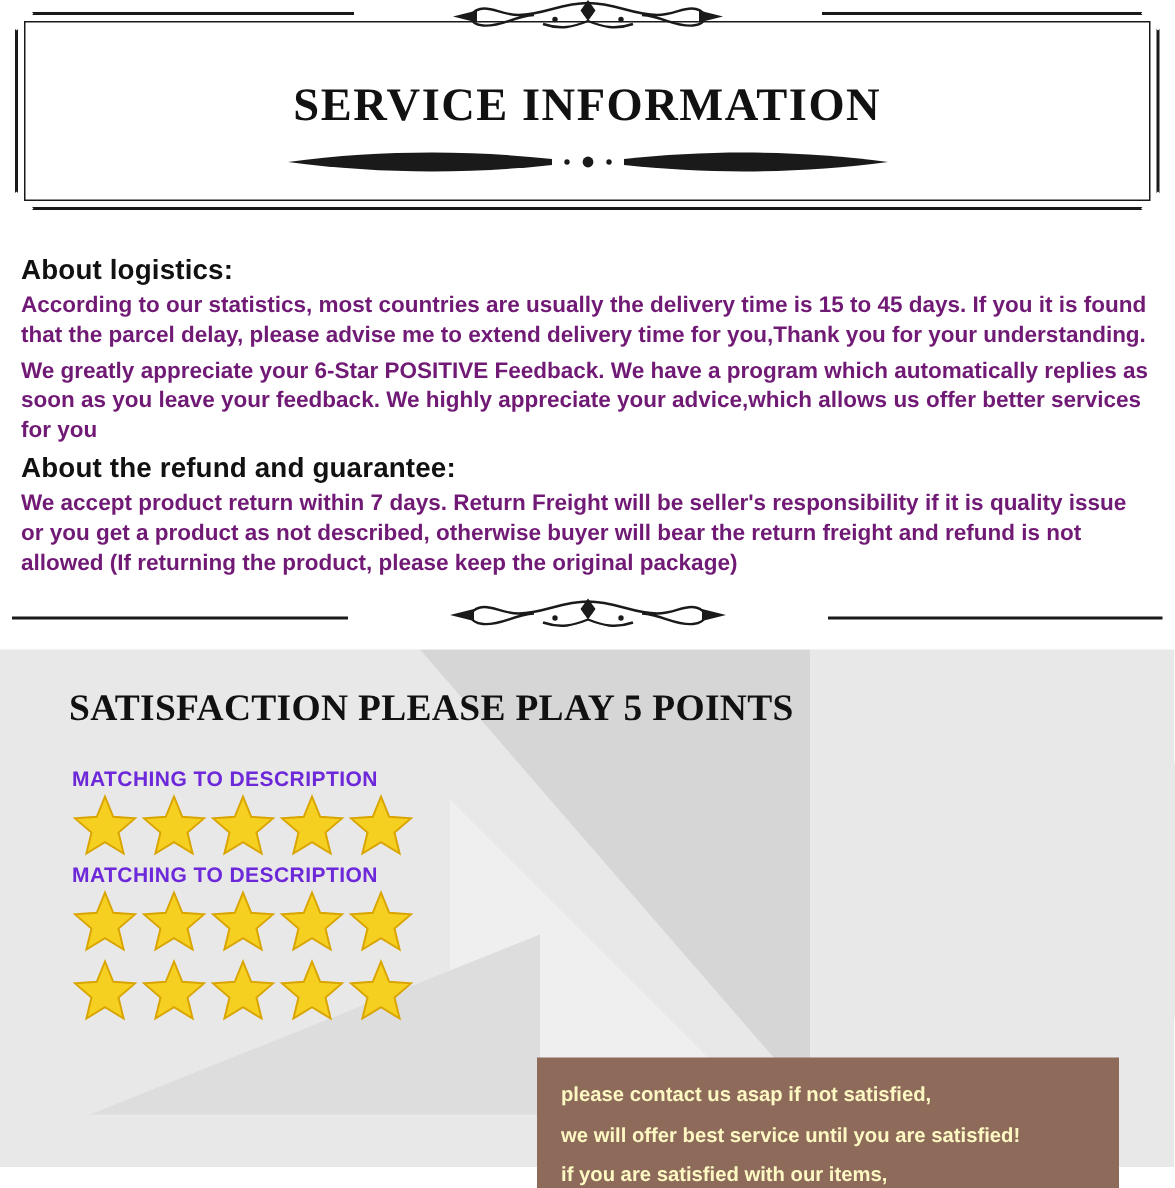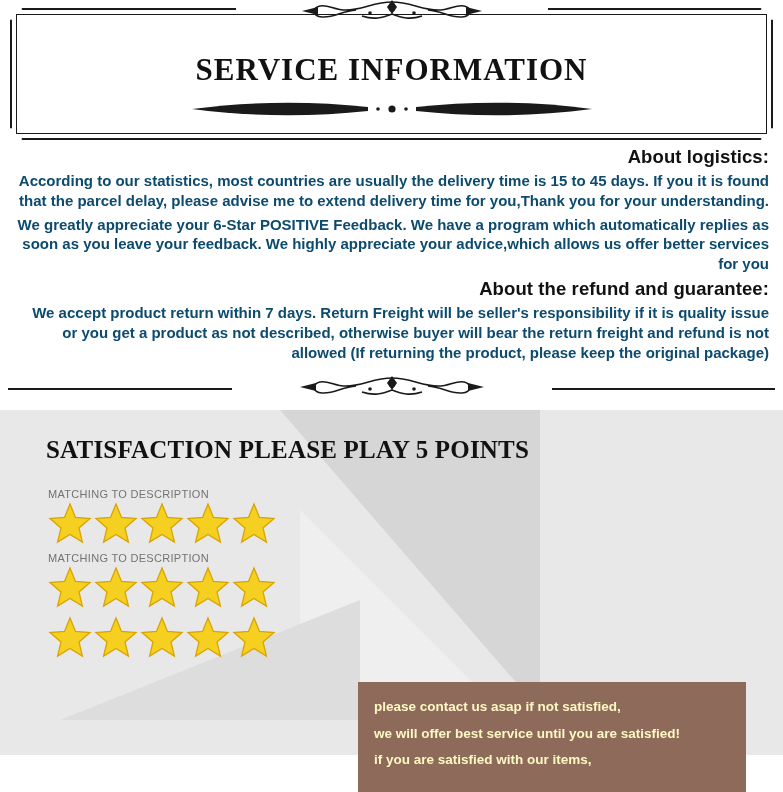--- a/index.html
+++ b/index.html
@@ -74,34 +74,33 @@
   .orn-bottom {
     position: absolute;
     bottom: 16px;
     left: 50%;
     transform: translateX(-50%);
     line-height: 1;
   }
 
   
   .content {
-    padding: 4px 14px 0 14px;
-    text-align: right;
+    padding: 27px 14px 0 14px;
   }
   .sec-head {
     font-size: 18.5px;
     font-weight: bold;
     color: #111111;
     margin: 2px 0 3px 0;
     letter-spacing: 0.1px;
   }
   .sec-body {
     font-size: 15px;
     font-weight: bold;
-    color: #0c4a6e;
+    color: #701a75;
     line-height: 1.32;
     margin: 0 0 4px 0;
   }
 
   
   .divider {
     position: relative;
     height: 34px;
     margin: 10px 8px 0 8px;
   }
@@ -160,23 +159,23 @@
     font-size: 25px;
     font-weight: bold;
     color: #111111;
     letter-spacing: 0.2px;
   }
   .rating-block {
     position: absolute;
     left: 48px;
   }
   .rating-label {
-    font-size: 11px;
-    font-weight: normal;
-    color: #737373;
+    font-size: 14px;
+    font-weight: bold;
+    color: #6d28d9;
     letter-spacing: 0.3px;
     margin-bottom: 2px;
   }
   .stars {
     font-size: 0;
     line-height: 0;
     white-space: nowrap;
   }
   .star {
     display: inline-block;

